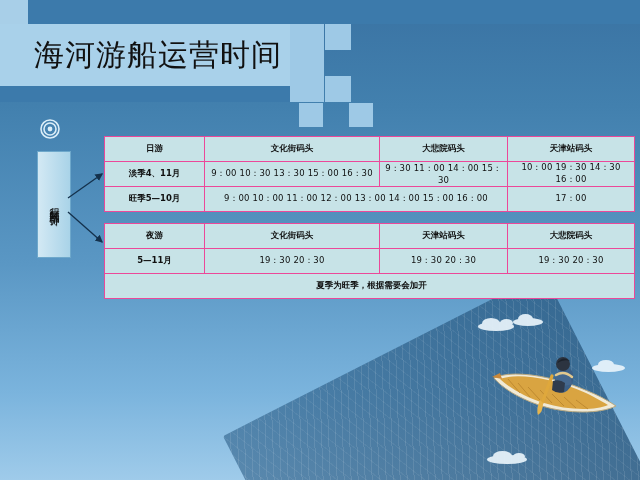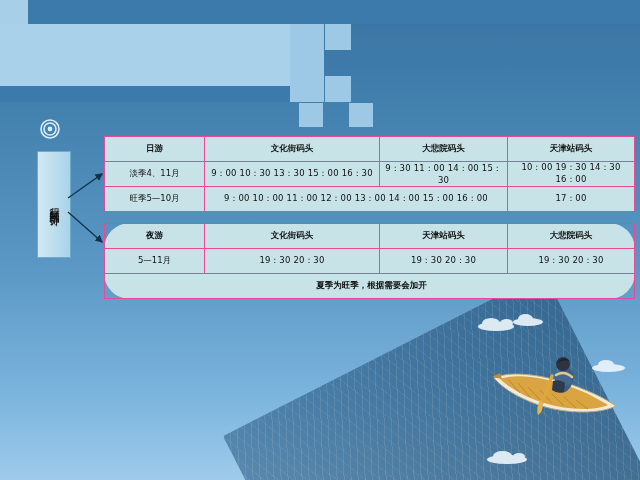--- a/index.html
+++ b/index.html
@@ -141,26 +141,26 @@
   .tbl td {
     border: 1px solid #ec4899;
     color: #101010;
     font-size: 8.5px;
     padding: 0 2px;
     height: 24px;
     vertical-align: middle;
     font-family: "DejaVu Sans", "Liberation Sans", sans-serif;
   }
   .tbl td.hdr { text-align: center; font-weight: bold; }
-  .tbl td.rowlab { text-align: center; font-weight: normal; }
+  .tbl td.rowlab { text-align: center; font-weight: bold; }
   .tbl td.times { text-align: center; letter-spacing: 0.2px; }
   .tbl td.note { text-align: center; font-weight: bold; padding-left: 6px; }
 
   #table-day  { left: 104px; top: 136px; width: 530px; }
-  #table-night{ left: 104px; top: 223px; width: 530px; border-radius: 26px; }
+  #table-night{ left: 104px; top: 223px; width: 530px; }
 </style>
 </head>
 <body>
 
 <div id="slide">
 
   <div class="bg-water-band"></div>
   <div class="cloud cloud-a"></div>
   <div class="cloud cloud-b"></div>
   <div class="cloud cloud-c"></div>
@@ -193,20 +193,21 @@
 
   <div class="header-dark"></div>
   <div class="header-light-strip"></div>
   <div class="title-bar"></div>
   <div class="header-below"></div>
   <div class="sq sq-1"></div>
   <div class="sq sq-2"></div>
   <div class="sq sq-3"></div>
   <div class="sq sq-4"></div>
   <div class="sq sq-5"></div>
+  <div class="title-text">海河游船运营时间</div>
 
   <div class="target-icon">
     <svg width="20" height="20" viewBox="0 0 20 20">
       <circle cx="10" cy="10" r="9" fill="none" stroke="#dbeef8" stroke-width="1.6"></circle>
       <circle cx="10" cy="10" r="6" fill="none" stroke="#dbeef8" stroke-width="1.6"></circle>
       <circle cx="10" cy="10" r="2.4" fill="#dbeef8"></circle>
     </svg>
   </div>
 
   <div class="vlabel">

